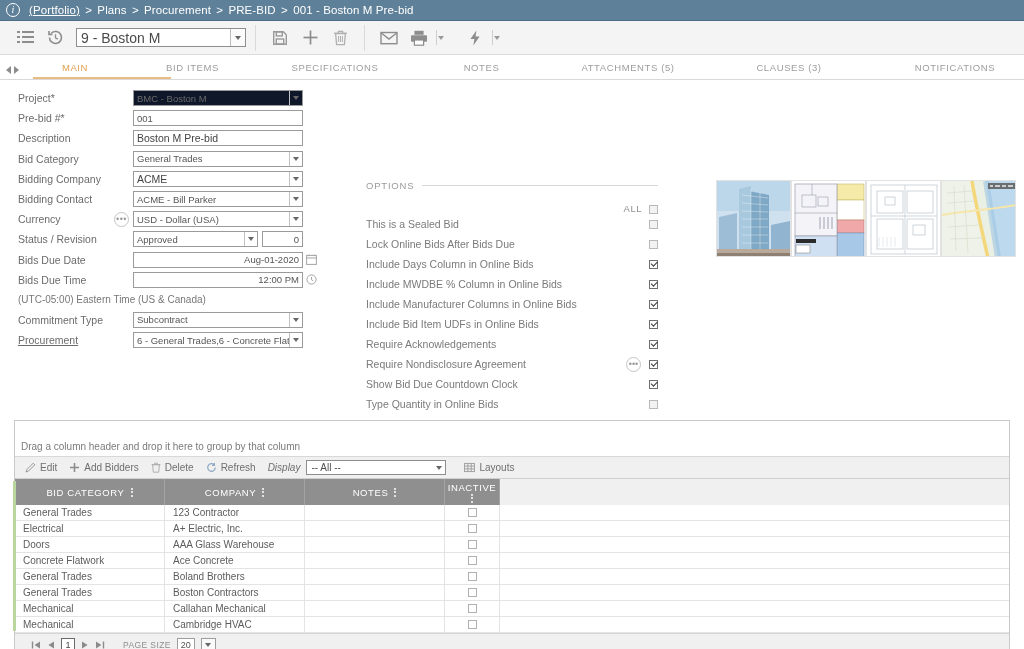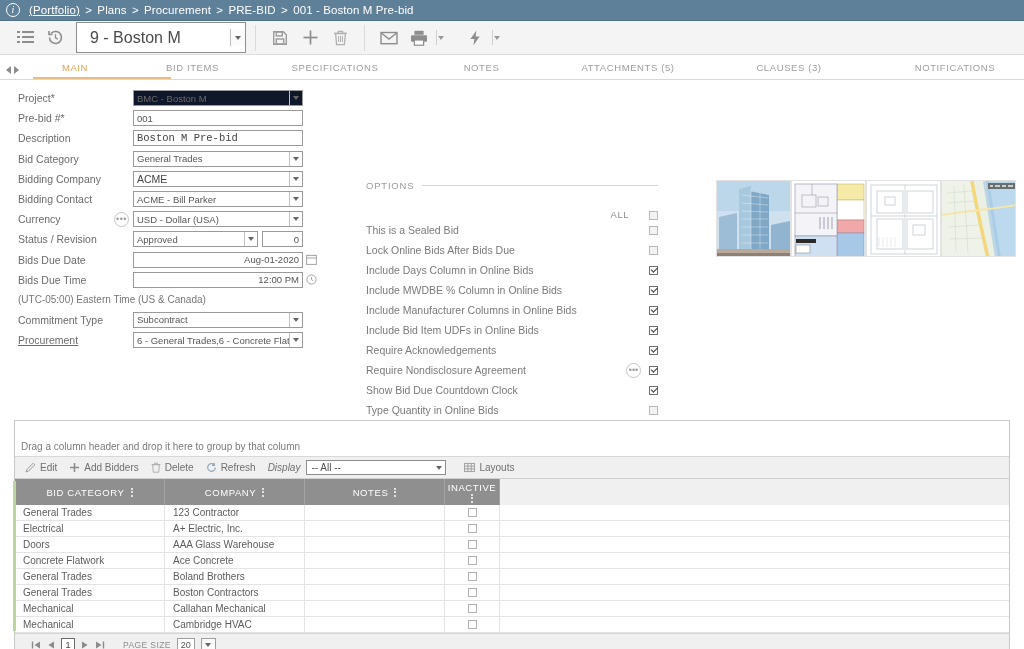--- a/index.html
+++ b/index.html
@@ -40,25 +40,25 @@
     display: flex; align-items: center;
     padding-left: 10px;
   }
   .tb-icon {
     width: 30px; height: 30px;
     display: flex; align-items: center; justify-content: center;
     color: #8d8d8d;
   }
   .tb-sep { width: 1px; height: 26px; background: #dadada; margin: 0 9px; }
   .combo {
-    width: 170px; height: 31px; background: #fff;
+    width: 170px; height: 19px; background: #fff;
     border: 1px solid #8e8e8e; margin-left: 6px;
     display: flex; align-items: center;
-    font-size: 16px; color: #4a4a4a;
-    padding-left: 13px; position: relative;
+    font-size: 14px; color: #4a4a4a;
+    padding-left: 4px; position: relative;
   }
   .combo .cval { flex: 1; overflow: hidden; white-space: nowrap; }
   .combo .cbtn {
     width: 15px; height: 17px; border-left: 1px solid #bdbdbd;
     background: #fbfbfb; display: flex; align-items: center; justify-content: center;
   }
   .caret { width: 0; height: 0; border-left: 3.5px solid transparent;
            border-right: 3.5px solid transparent; border-top: 4px solid #666; }
   .drop-arrow { width:0;height:0;border-left:3px solid transparent;border-right:3px solid transparent;border-top:4px solid #9a9a9a;}
   .tb-split { display:flex; align-items:center; }
@@ -117,21 +117,21 @@
              display: flex; align-items: center; }
   .right-val { flex: 1; text-align: right; padding-right: 3px; overflow: hidden; white-space: nowrap; }
   .cal-ic, .clk-ic { margin-left: 3px; color: #9b9b9b; display:flex; align-items:center; }
 
   
   .options { position: absolute; left: 366px; top: 100px; width: 292px; }
   .opt-head { display: flex; align-items: center; gap: 8px; }
   .opt-head .ttl { font-size: 9.5px; letter-spacing: .8px; color: #9b9b9b; }
   .opt-head .ln { flex: 1; height: 1px; background: #d6d6d6; }
   .opt-all { display: flex; justify-content: flex-end; align-items: flex-end;
-             gap: 20px; margin-top: 18px; font-size: 9.5px; color: #8f8f8f; letter-spacing: .5px;}
+             gap: 7px; margin-top: 12px; font-size: 9.5px; color: #8f8f8f; letter-spacing: .5px;}
   .opt-row { display: flex; align-items: center; height: 20px; margin-top: 0; }
   .opt-row .olbl { flex: 1; font-size: 10.5px; color: #7a7a7a; }
   .cb {
     width: 9px; height: 9px; border: 1px solid #b9b9b9; background: #f3f3f3;
     display: inline-flex; align-items: center; justify-content: center; flex-shrink: 0;
   }
   .cb.checked { background: #fff; border-color: #6f6f6f; }
   .cb.checked::after {
     content: ""; width: 5px; height: 2.5px;
     border-left: 1.4px solid #3a3a3a; border-bottom: 1.4px solid #3a3a3a;
@@ -334,21 +334,21 @@
         <span class="flabel">Pre-bid #*</span>
         <span class="dots-spacer"></span>
         <span class="field w170">
           <span class="fv">001</span>
         </span>
       </div>
       <div class="frow">
         <span class="flabel">Description</span>
         <span class="dots-spacer"></span>
         <span class="field w170">
-          <span class="fv" style="font-size:10.5px;color:#444;font-family:Liberation Mono, monospace;">Boston M Pre-bid</span>
+          <span class="fv" style="font-size:10.5px;color:#444;">Boston M Pre-bid</span>
         </span>
       </div>
       <div class="frow">
         <span class="flabel">Bid Category</span>
         <span class="dots-spacer"></span>
         <span class="field w170">
           <span class="fv">General Trades</span>
           <span class="fbtn">
               <i class="caret"></i>
             </span>

